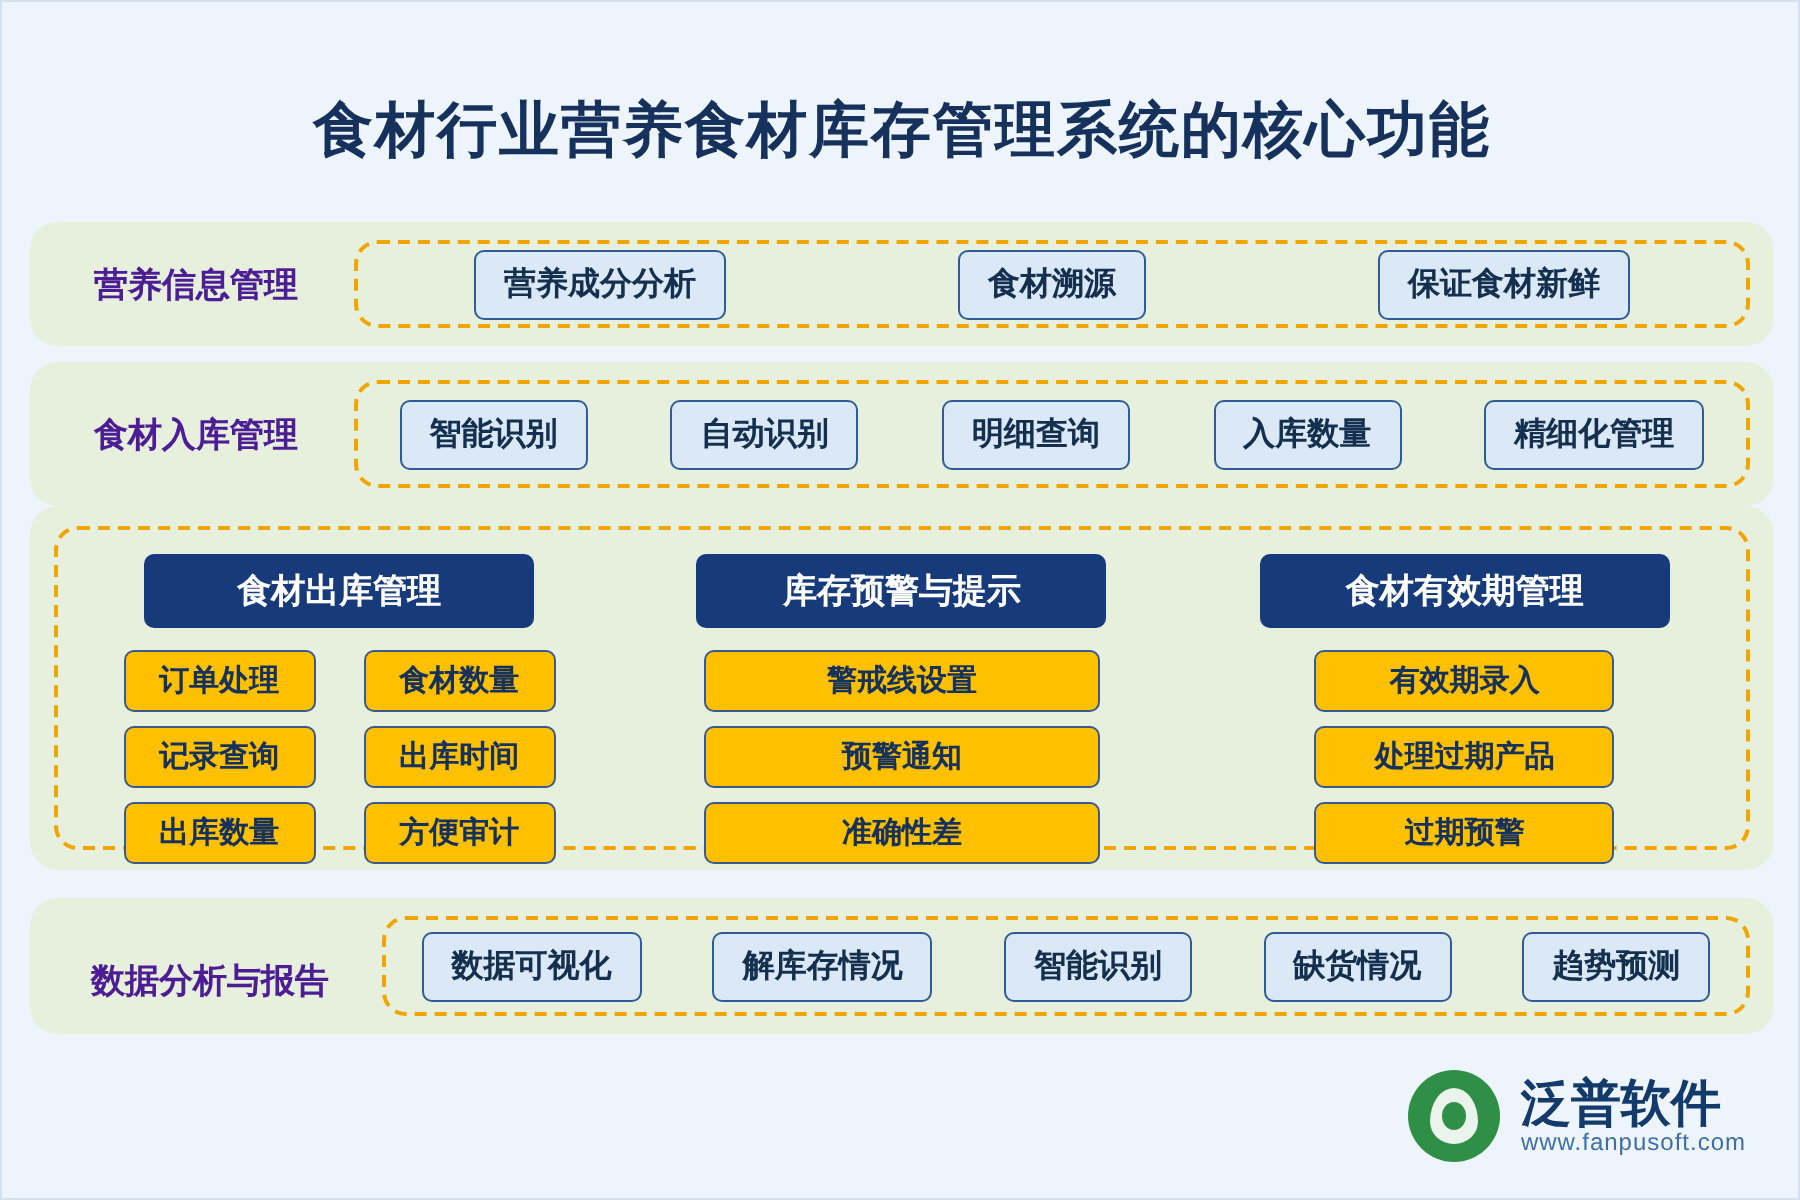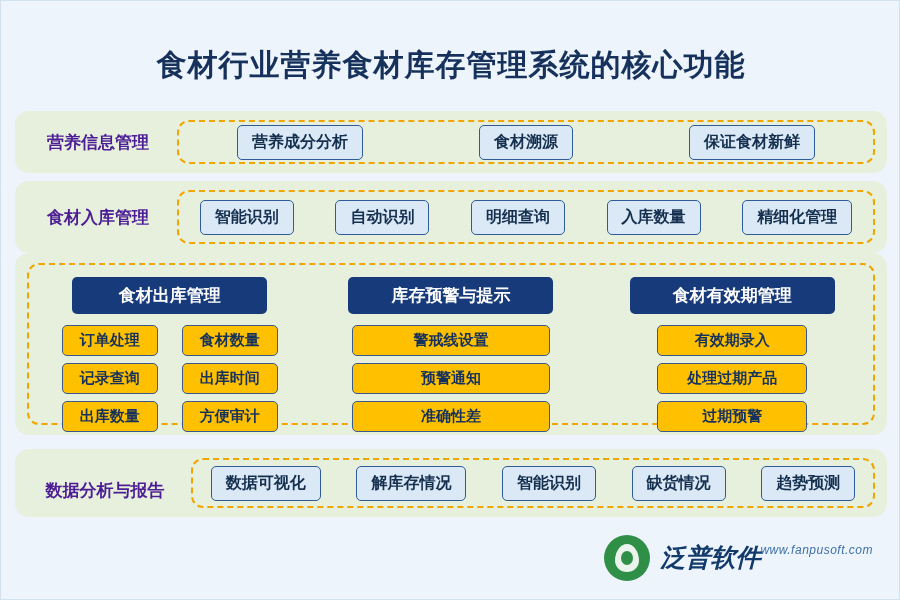--- a/index.html
+++ b/index.html
@@ -176,23 +176,22 @@
     position: absolute;
     left: 17px;
     top: 16px;
     width: 12px;
     height: 14px;
     border-radius: 50%;
     background: #2f8f46;
   }
   .logo-text-wrap {
     display: flex;
-    flex-direction: row;
+    flex-direction: column;
     line-height: 1.1;
-    font-style: italic;
   }
   .logo-name {
     font-size: 25px;
     font-weight: bold;
     color: #123a6b;
     font-family: "DejaVu Sans", "Liberation Sans", sans-serif;
   }
   .logo-url {
     font-size: 12px;
     color: #3f6fa8;

